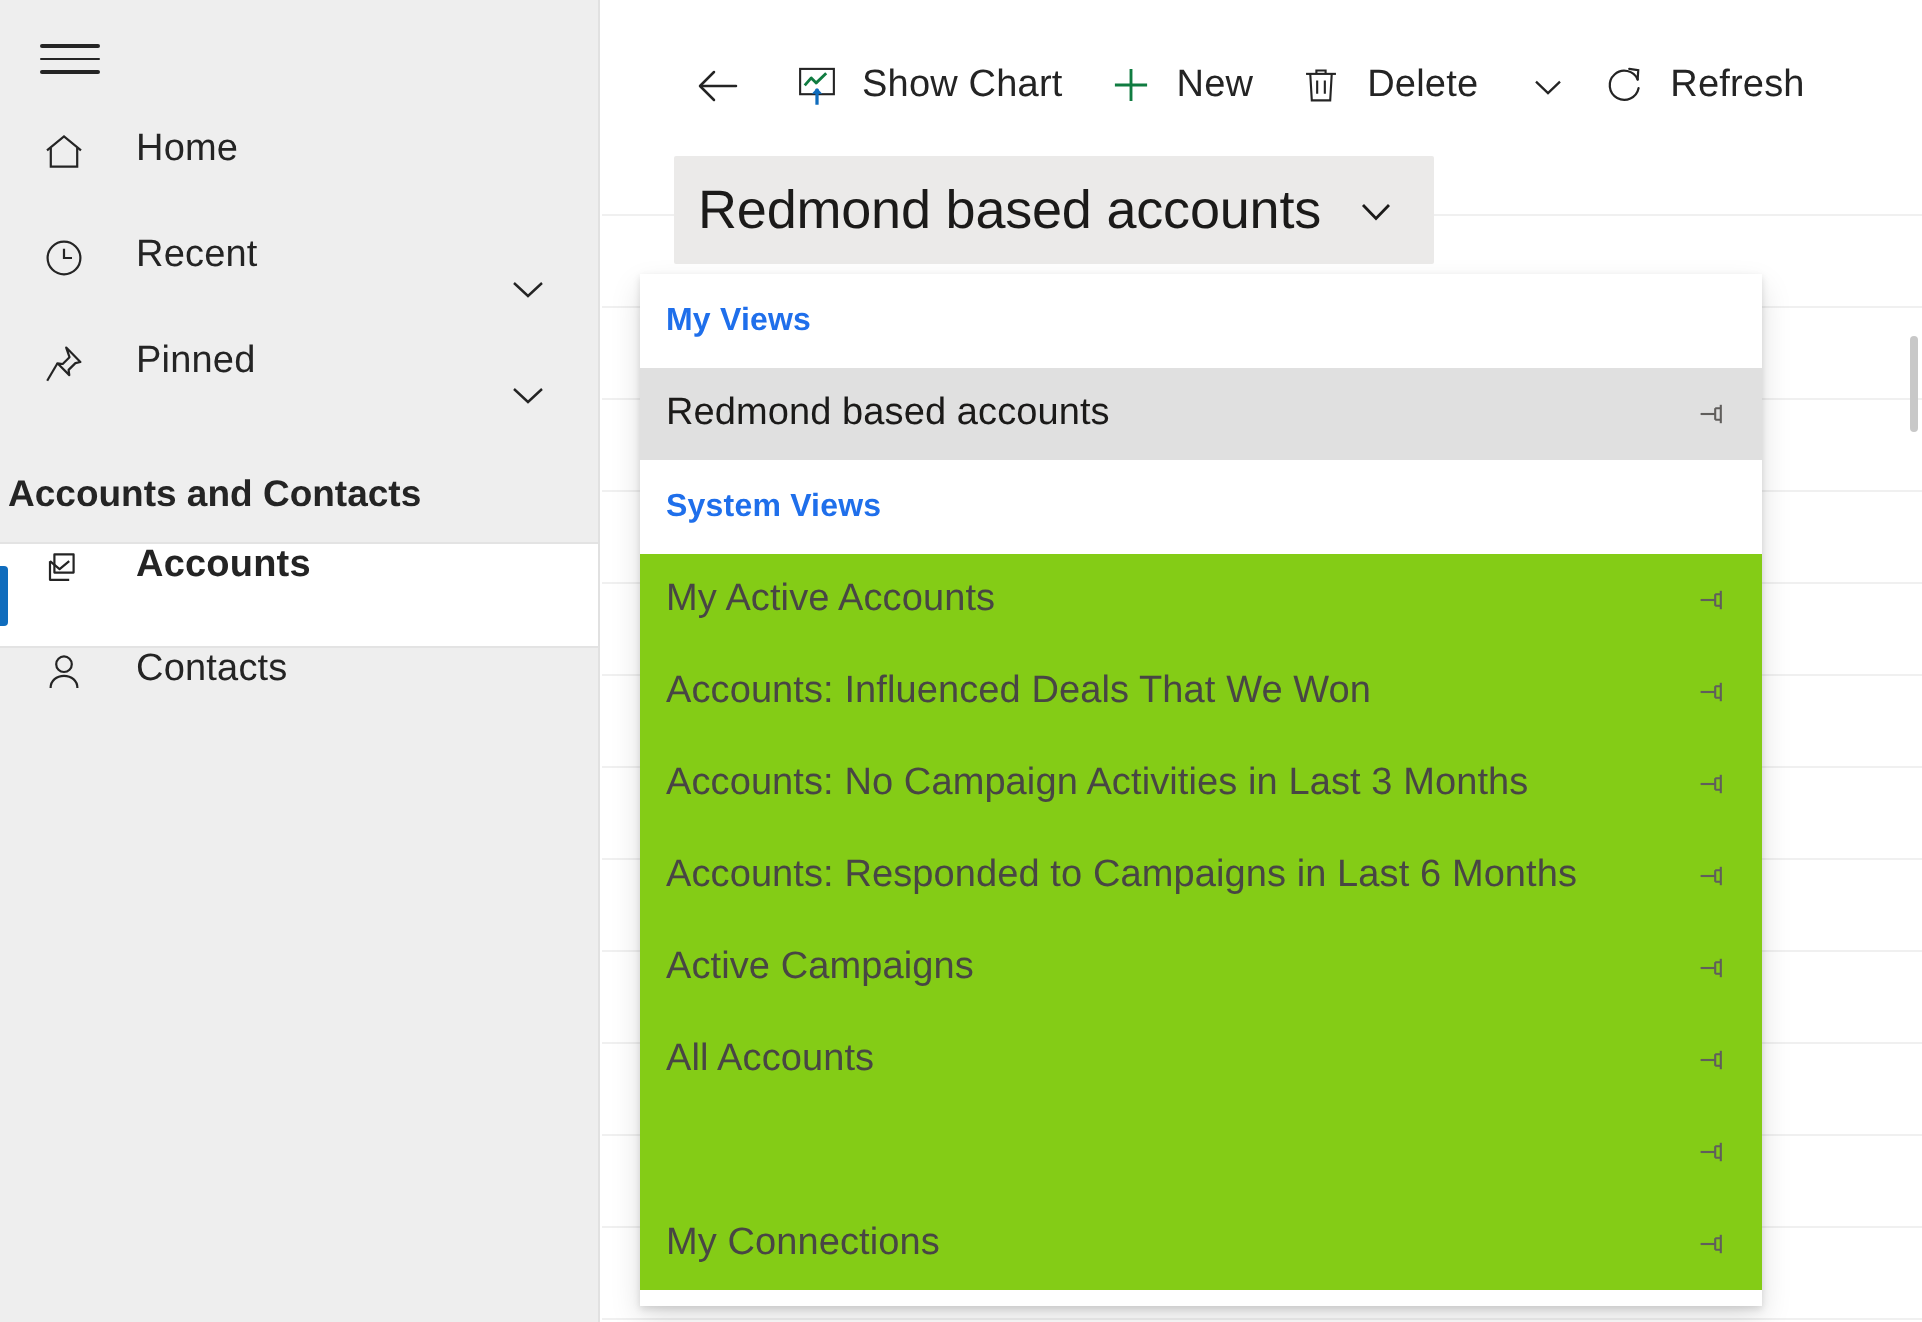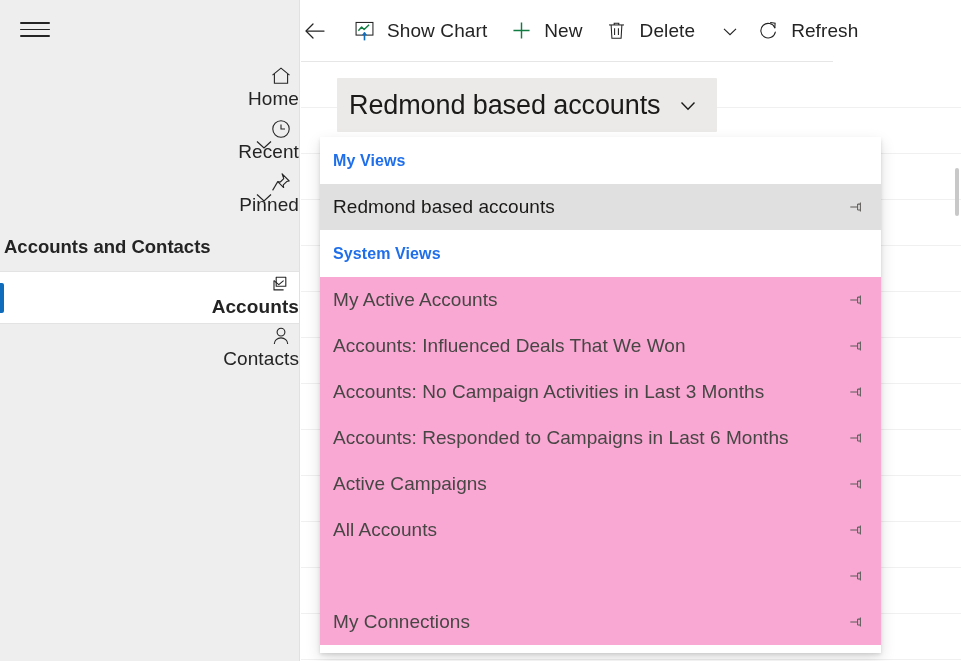--- a/index.html
+++ b/index.html
@@ -33,26 +33,25 @@
   .hamburger span {
     display: block;
     height: 1.6px;
     background: #242424;
     margin-bottom: 5px;
     border-radius: 1px;
   }
   .nav-item {
     position: relative;
     display: flex;
-    align-items: flex-end;
+    align-items: flex-start;
     height: 53px;
     padding-left: 20px;
     cursor: pointer;
     color: #242424;
-    flex-direction: column;
   }
   .nav-item .nav-icon {
     width: 30px;
     display: flex; align-items: center; justify-content: flex-start;
     flex: 0 0 auto;
   }
   .nav-item .nav-label {
     font-size: 19px;
     color: #242424;
     margin-left: 18px;
@@ -91,25 +90,26 @@
   #main {
     position: absolute;
     left: 301px; top: 0;
     width: 660px; height: 661px;
     background: #ffffff;
   }
 
   
   #toolbar {
     position: absolute;
-    left: 0; top: 0;
+    left: 0; top: 12px;
     width: 532px; height: 62px;
     border-bottom: 1px solid #e6e6e6;
     display: flex;
     align-items: center;
+    padding-left: 44px;
   }
   .tb-back {
     width: 60px; height: 62px;
     display: flex; align-items: center; justify-content: center;
     cursor: pointer;
   }
   .tb-sep-v {
     width: 1px; height: 46px;
     background: #e1e1e1;
     margin-right: 12px;
@@ -209,21 +209,21 @@
     letter-spacing: 0.1px;
   }
   .fly-item {
     position: relative;
     height: 46px;
     display: flex;
     align-items: center;
     padding-left: 13px;
     padding-right: 48px;
     cursor: pointer;
-    background: #f9a8d4;
+    background: #84cc16;
   }
   .fly-item.current { background: #e0e0e0; }
   .fly-item .fly-label {
     font-size: 19px;
     color: #484644;
     letter-spacing: 0.05px;
     white-space: nowrap;
   }
   .fly-item.current .fly-label { color: #1b1a19; }
   .fly-item .pin {

